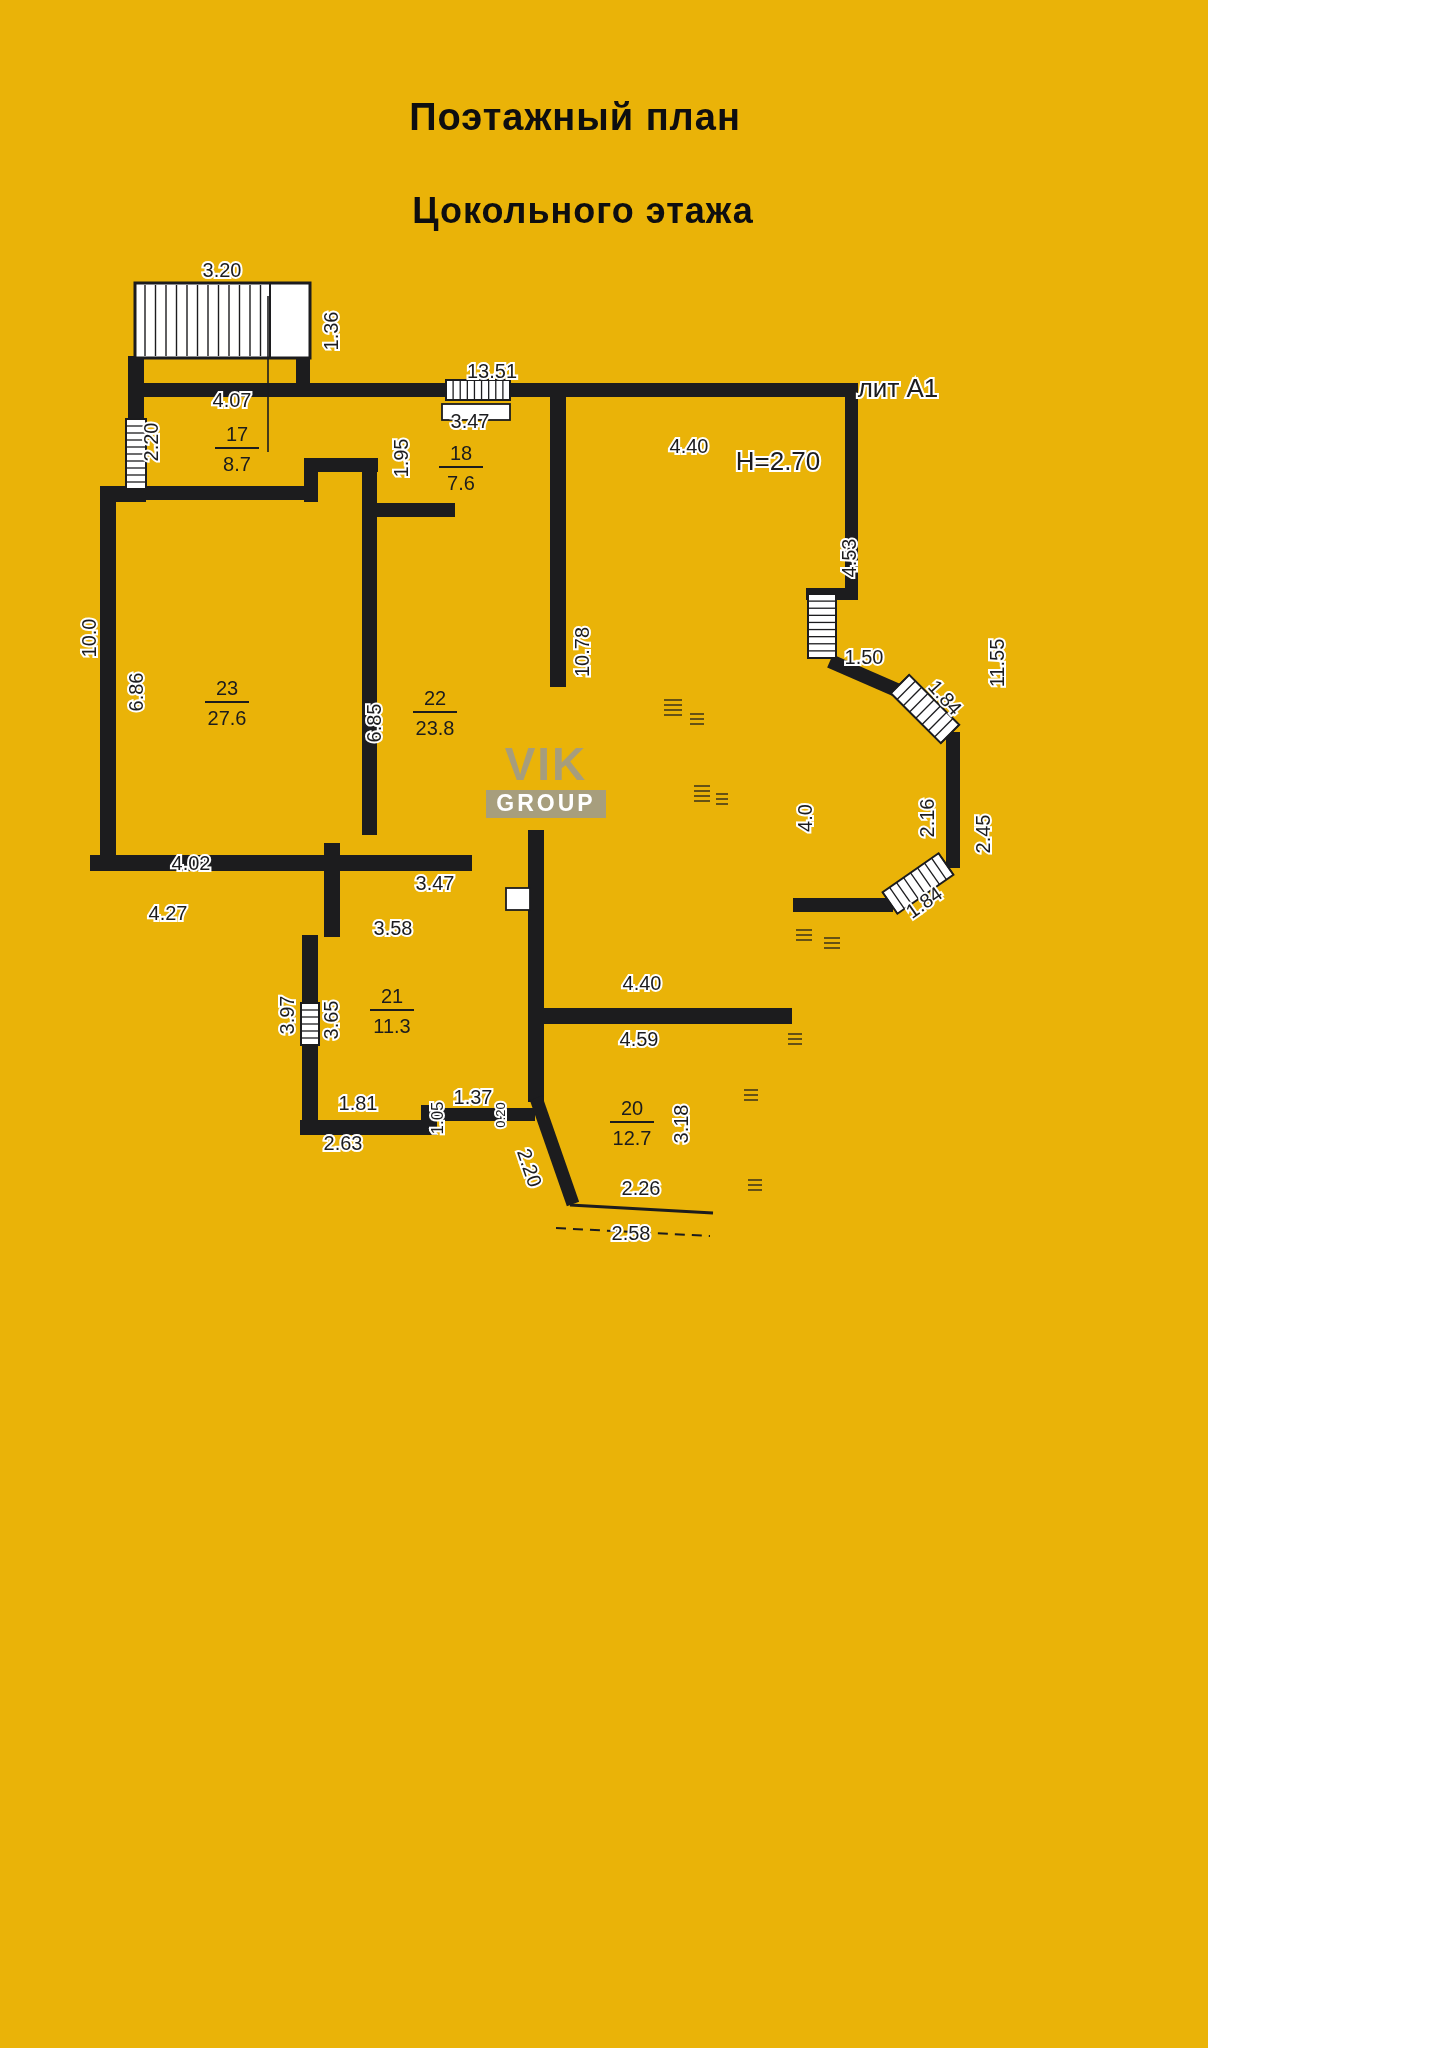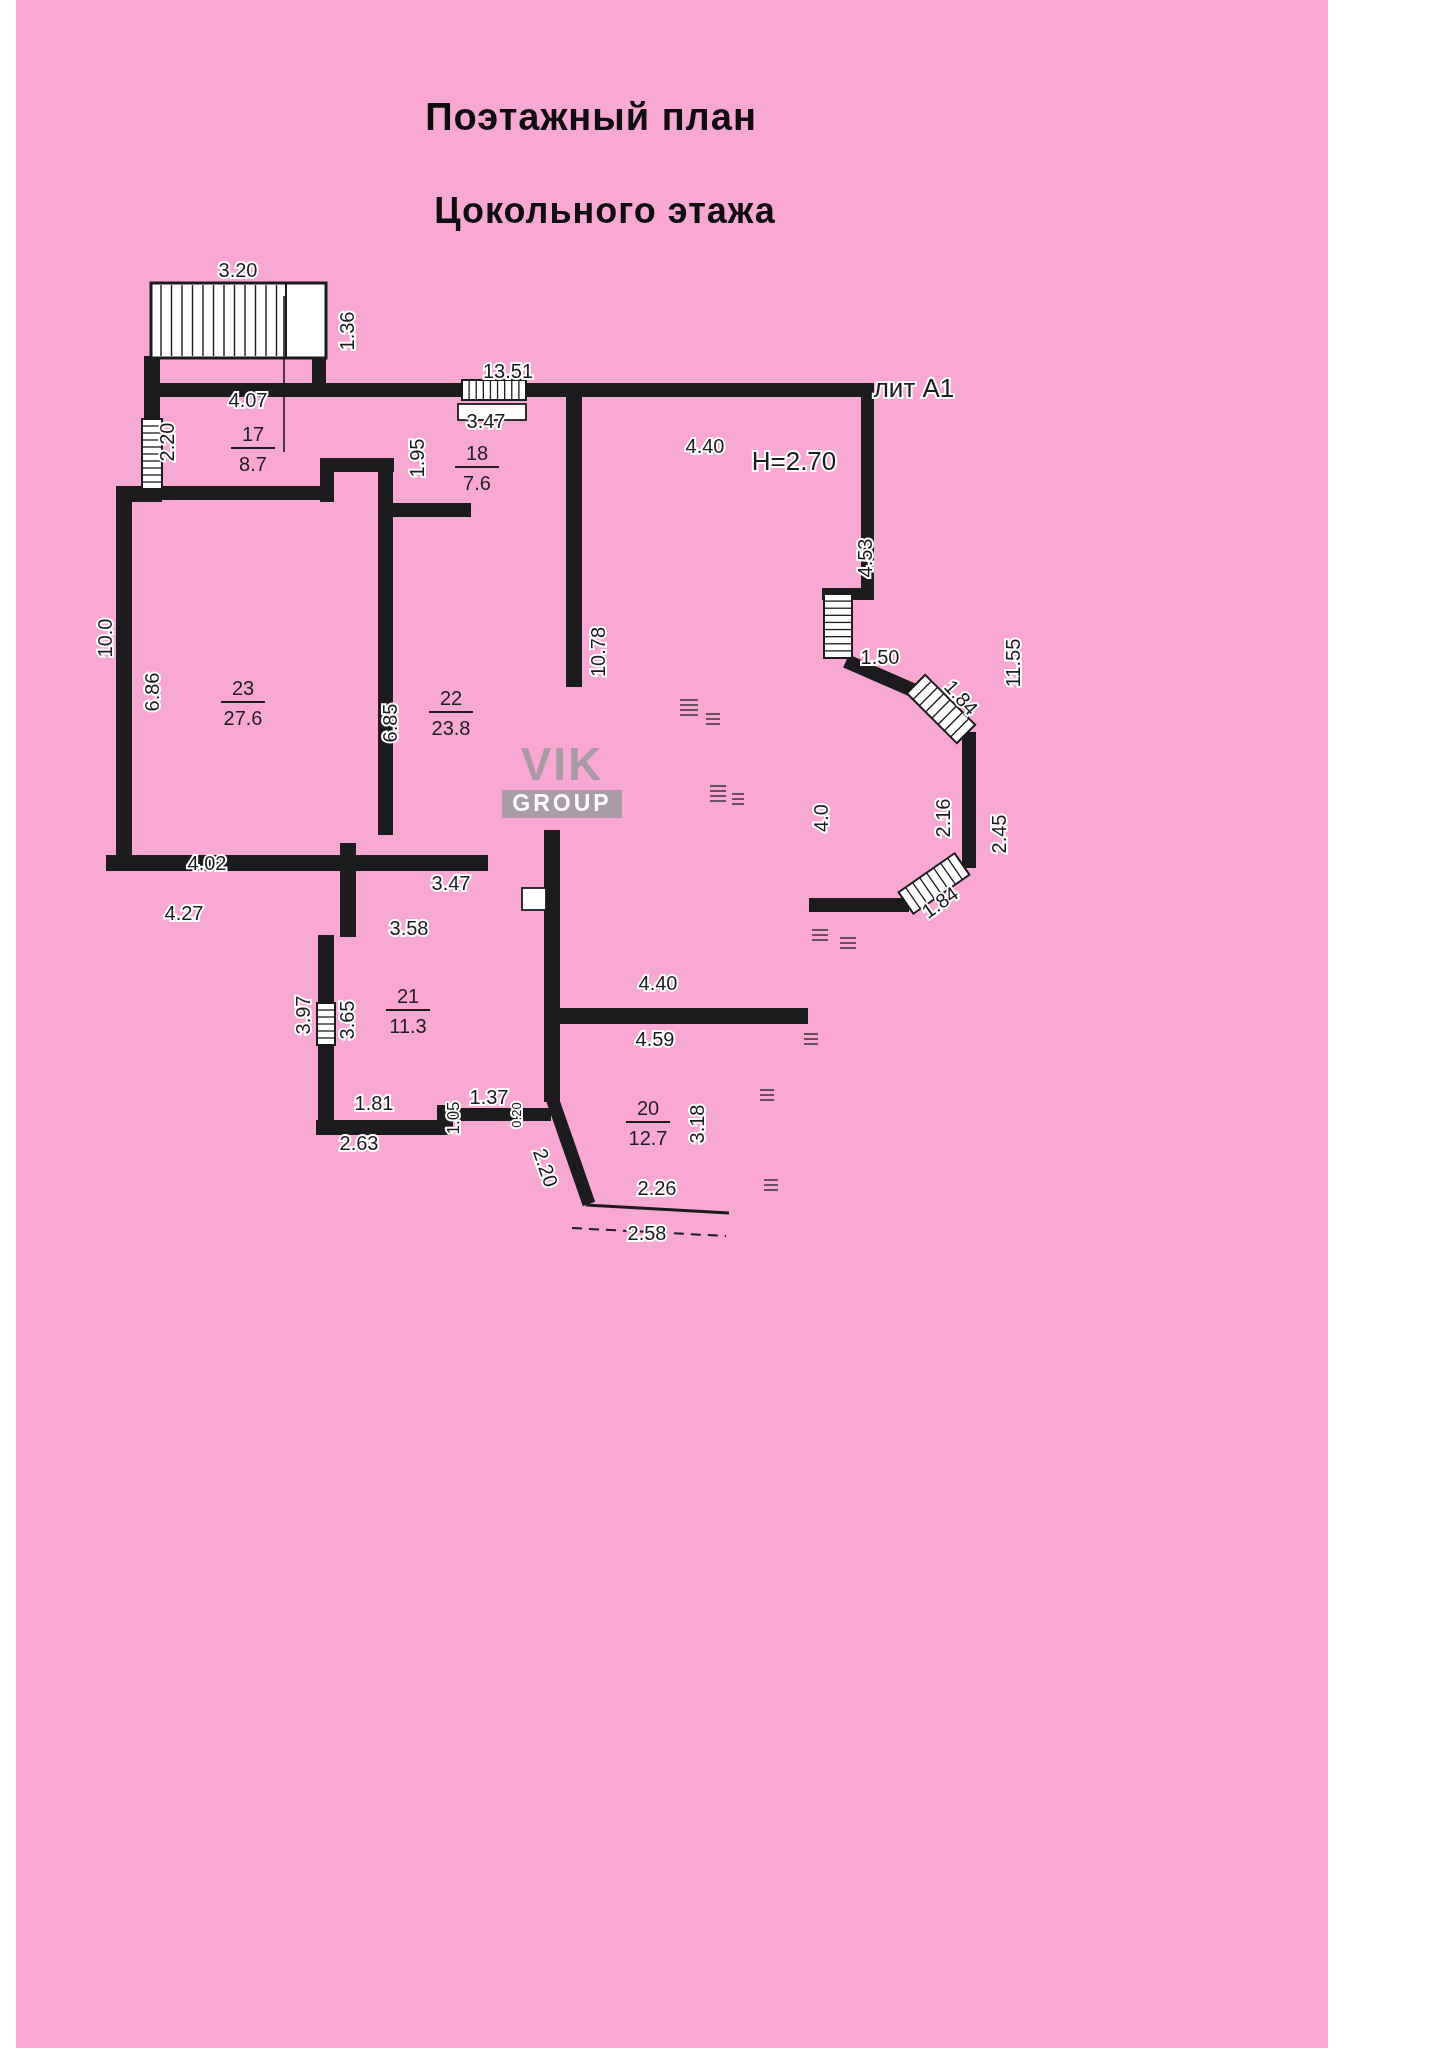--- a/index.html
+++ b/index.html
@@ -1,31 +1,30 @@
 <!DOCTYPE html>
 <html><head>
 <meta charset="utf-8">
 <style>
   html,body{margin:0;padding:0;background:#ffffff;}
   .page{
     position:relative;
-    width:1312px;height:2048px;
-    background:#f9a8d4;
+    width:1208px;height:2048px;
+    background:#eab308;
     font-family:"Liberation Sans",sans-serif;
     overflow:hidden;
-    margin-left:16px;
   }
   .title-block{position:absolute;top:0;left:0;width:1150px;}
   .page-title{
     position:absolute;top:96px;left:0;width:1150px;
     text-align:center;font-size:38px;font-weight:700;color:#0e0e10;
     letter-spacing:1px;
   }
   .page-subtitle{
-    position:absolute;top:190px;left:14px;width:1150px;
+    position:absolute;top:190px;left:8px;width:1150px;
     text-align:center;font-size:36px;font-weight:700;color:#0e0e10;
     letter-spacing:1px;
   }
   svg.plan{position:absolute;top:0;left:0;}
 </style>
 </head>
 <body>
 
 <div class="page">
   <div class="title-block">

